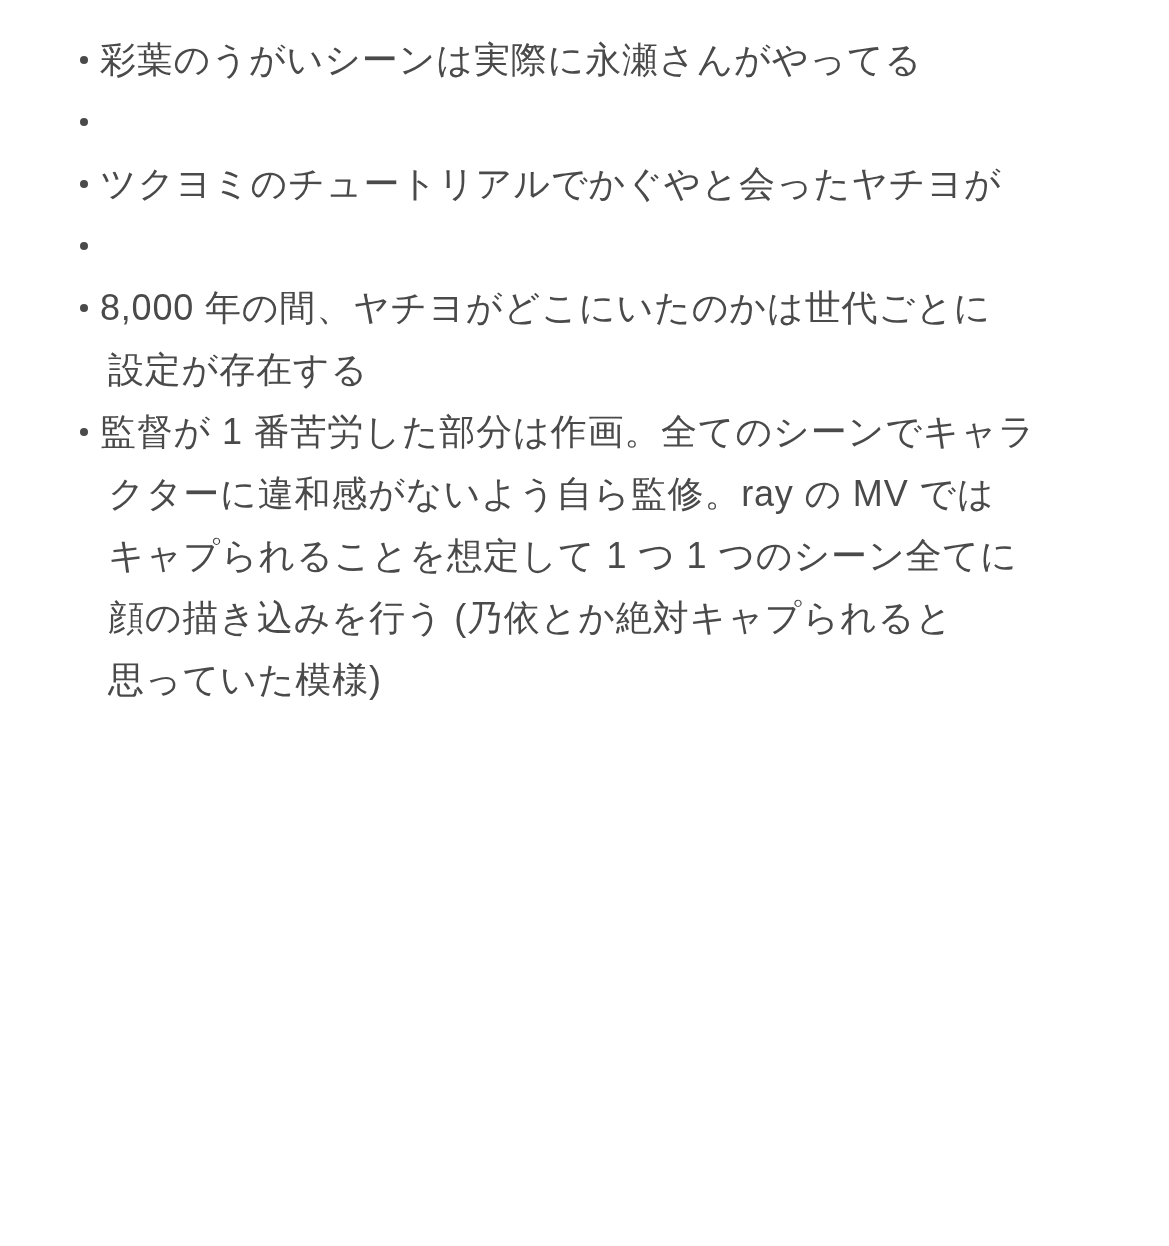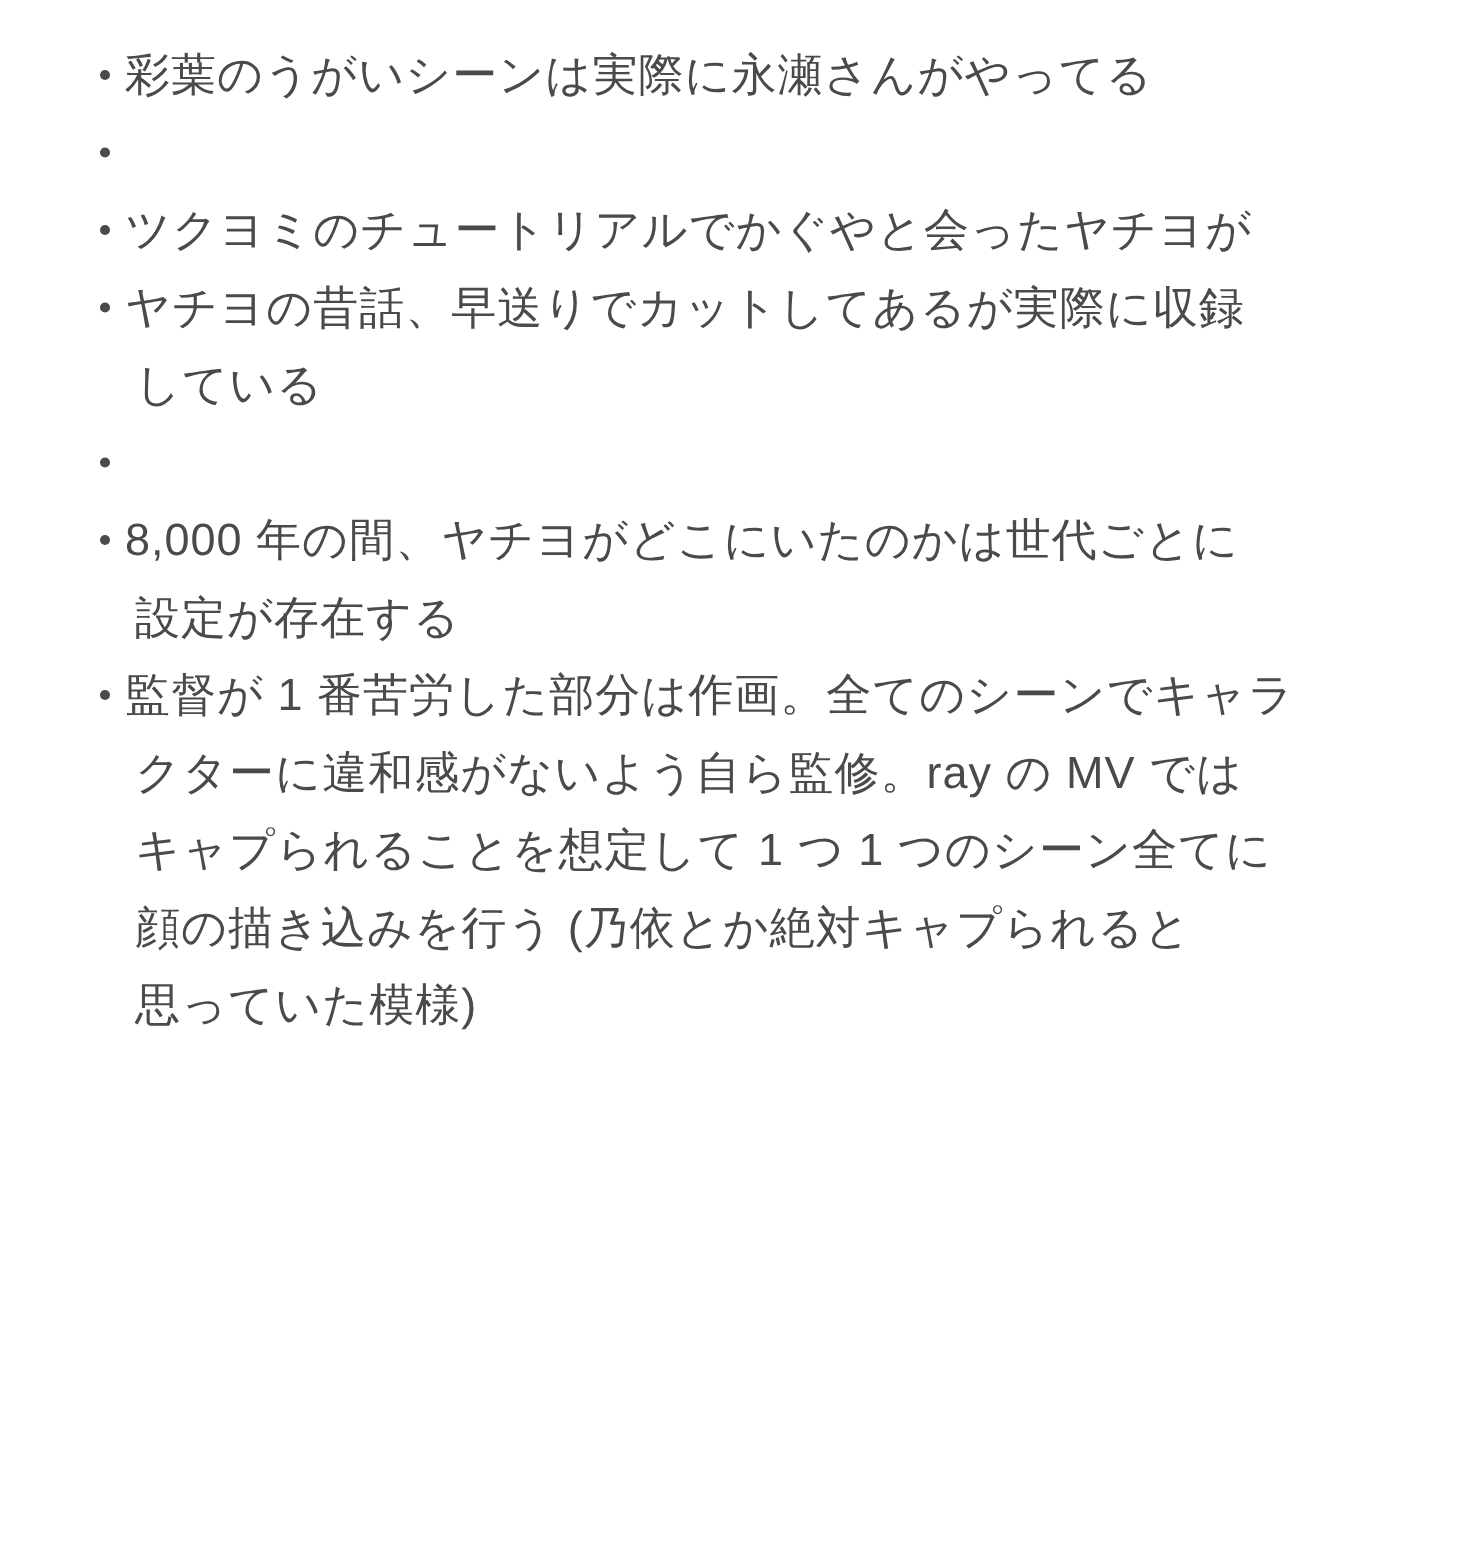--- a/index.html
+++ b/index.html
@@ -60,25 +60,20 @@
 
   <div class="note-item">
     <span class="bullet"></span>
   </div>
 
   <div class="note-item">
     <span class="bullet"></span>
     <div class="note-text">ツクヨミのチュートリアルでかぐやと会ったヤチヨが</div>
   </div>
 
-  <div class="note-item">
-    <span class="bullet"></span>
-    <div class="note-text">ヤチヨの昔話、早送りでカットしてあるが実際に収録
-している</div>
-  </div>
 
   <div class="note-item">
     <span class="bullet"></span>
   </div>
 
   <div class="note-item">
     <span class="bullet"></span>
     <div class="note-text">8,000 年の間、ヤチヨがどこにいたのかは世代ごとに
 設定が存在する</div>
   </div>

